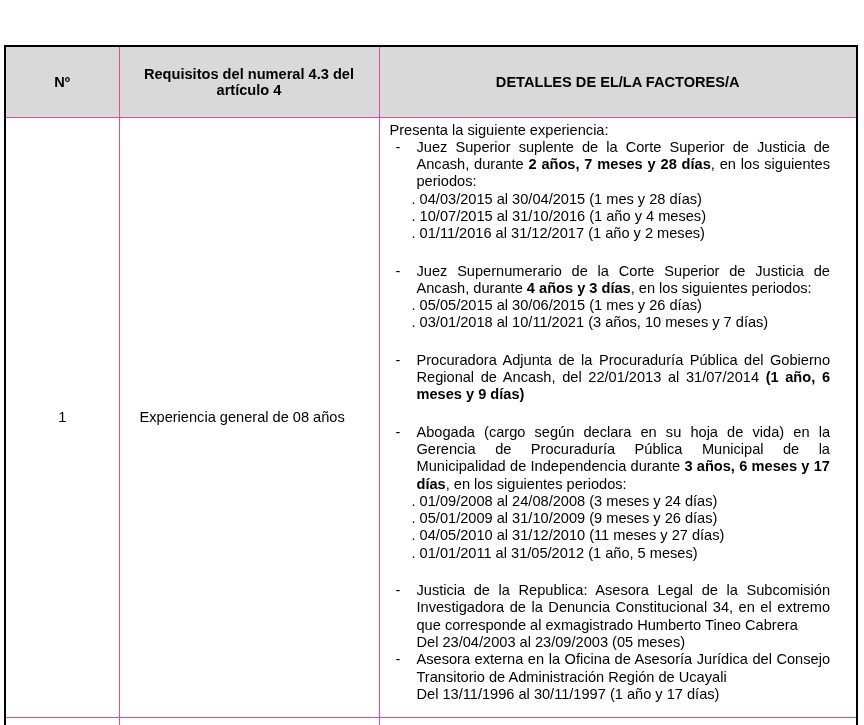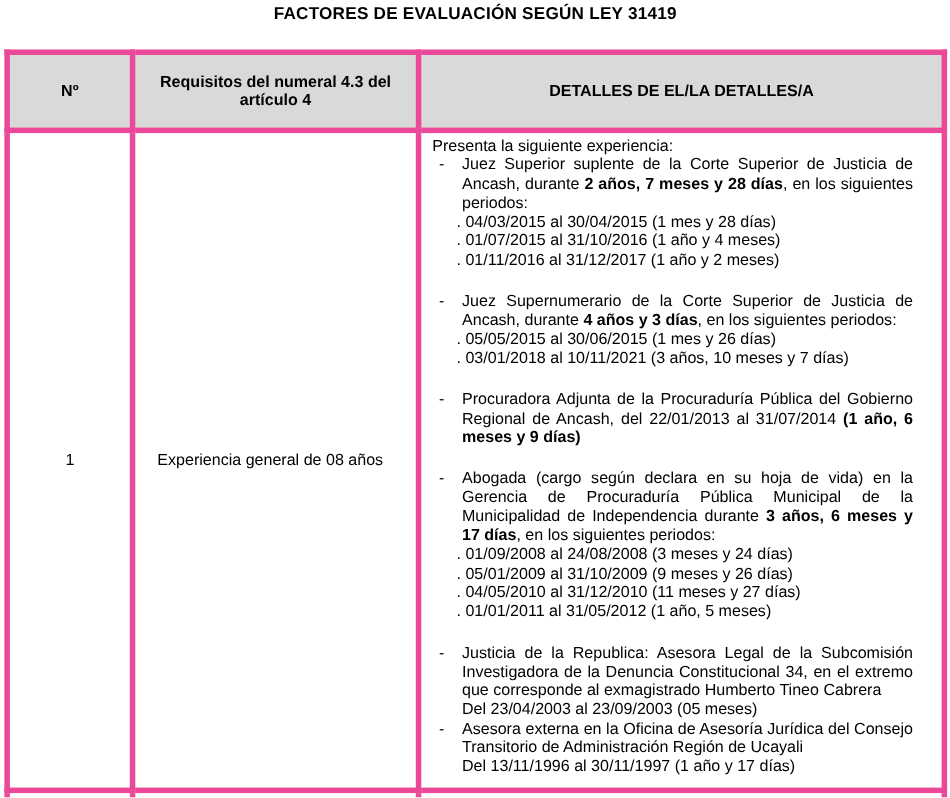--- a/index.html
+++ b/index.html
@@ -31,21 +31,21 @@
     position: absolute;
     top: 45px;
     left: 4px;
     width: 852px;
     border-collapse: collapse;
     table-layout: fixed;
     border: 2px solid #000000;
   }
   table.eval-table th,
   table.eval-table td {
-    border: 5px solid #ec4899;
+    border: 1px solid #ec4899;
     box-sizing: border-box;
   }
   thead th {
     background: #d9d9d9;
     height: 71px;
     font-size: 14.6px;
     font-weight: bold;
     text-align: center;
     vertical-align: middle;
     padding: 2px 6px;
@@ -99,48 +99,47 @@
   tr.sliver-row td {
     height: 30px;
     background: #ffffff;
   }
 </style>
 </head>
 <body>
 
 <div class="page">
 
-  <h1 class="doc-title">FACTORES DE EVALUACIÓN SEGÚN LEY 31419</h1>
 
   <table class="eval-table">
     <colgroup>
       <col style="width:114px">
       <col style="width:260px">
       <col style="width:478px">
     </colgroup>
     <thead>
       <tr>
         <th>Nº</th>
         <th>Requisitos del numeral 4.3 del artículo 4</th>
-        <th>DETALLES DE EL/LA DETALLES/A</th>
+        <th>DETALLES DE EL/LA FACTORES/A</th>
       </tr>
     </thead>
     <tbody>
       <tr>
         <td class="cell-number">1</td>
         <td class="cell-requirement">Experiencia general de 08 años</td>
         <td class="cell-details">
           <div class="details-intro">Presenta la siguiente experiencia:</div>
           <div id="details-items">
               <div class="exp-item">
                 <span class="exp-dash">-</span>
                 <div class="exp-body">
                   <div class="exp-para"><span>Juez Superior suplente de la Corte Superior de Justicia de Ancash, durante </span><b>2 años, 7 meses y 28 días</b><span>, en los siguientes periodos:</span></div>
                   <div class="exp-line dotline">. 04/03/2015 al 30/04/2015 (1 mes y 28 días)</div>
-                  <div class="exp-line dotline">. 01/07/2015 al 31/10/2016 (1 año y 4 meses)</div>
+                  <div class="exp-line dotline">. 10/07/2015 al 31/10/2016 (1 año y 4 meses)</div>
                   <div class="exp-line dotline">. 01/11/2016 al 31/12/2017 (1 año y 2 meses)</div>
                 </div>
               </div>
               <div class="exp-item gap">
                 <span class="exp-dash">-</span>
                 <div class="exp-body">
                   <div class="exp-para"><span>Juez Supernumerario de la Corte Superior de Justicia de Ancash, durante </span><b>4 años y 3 días</b><span>, en los siguientes periodos:</span></div>
                   <div class="exp-line dotline">. 05/05/2015 al 30/06/2015 (1 mes y 26 días)</div>
                   <div class="exp-line dotline">. 03/01/2018 al 10/11/2021 (3 años, 10 meses y 7 días)</div>
                 </div>

